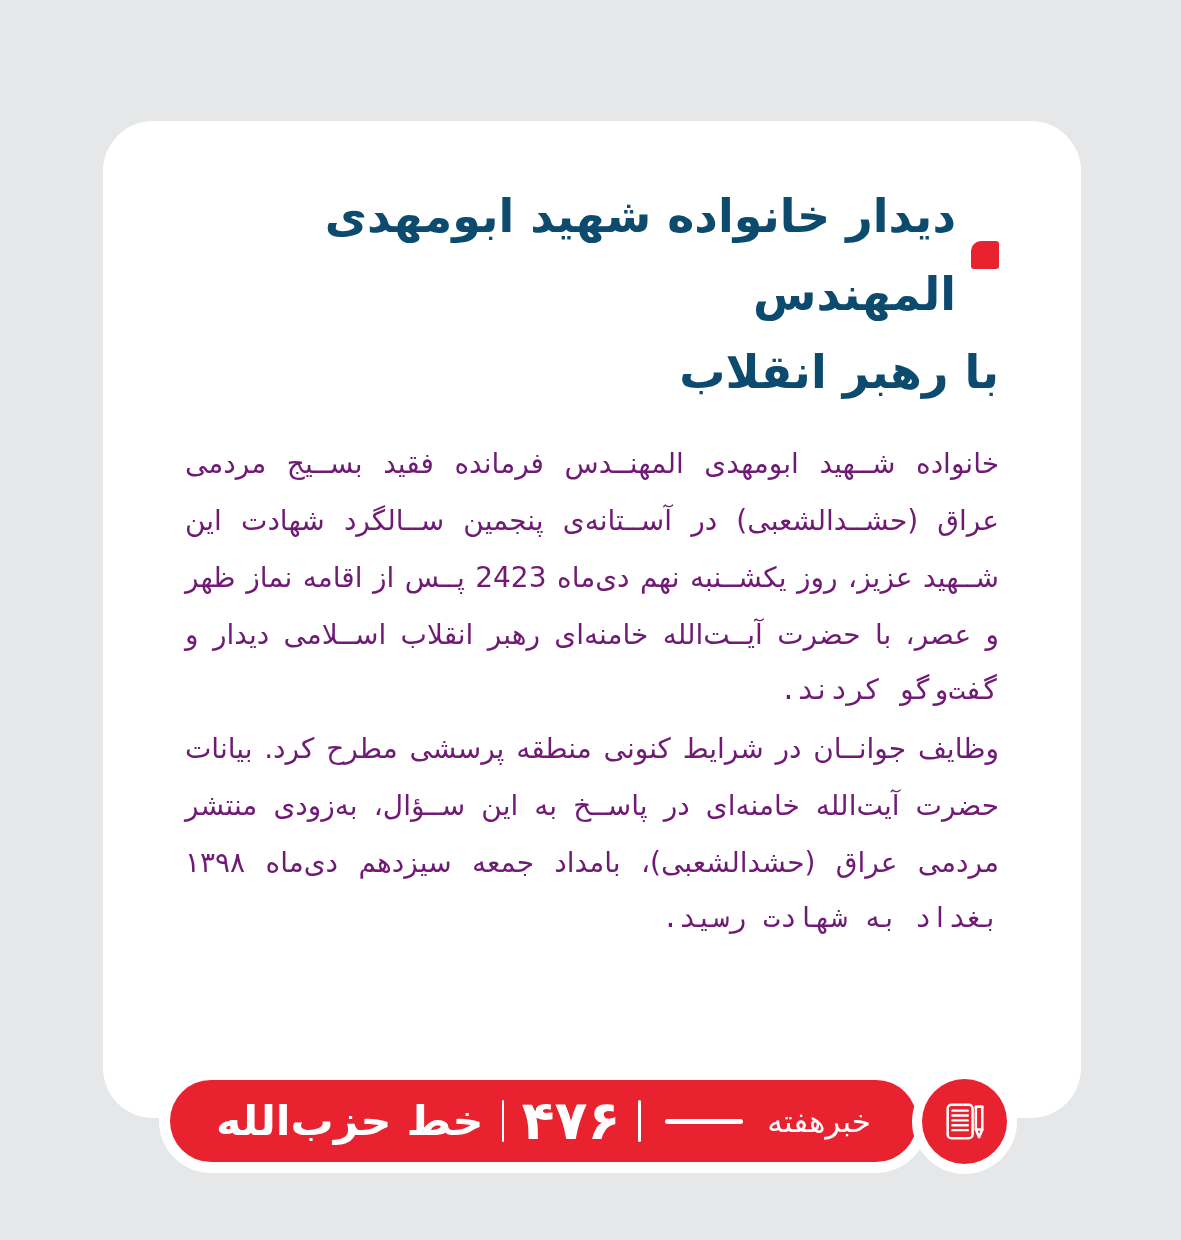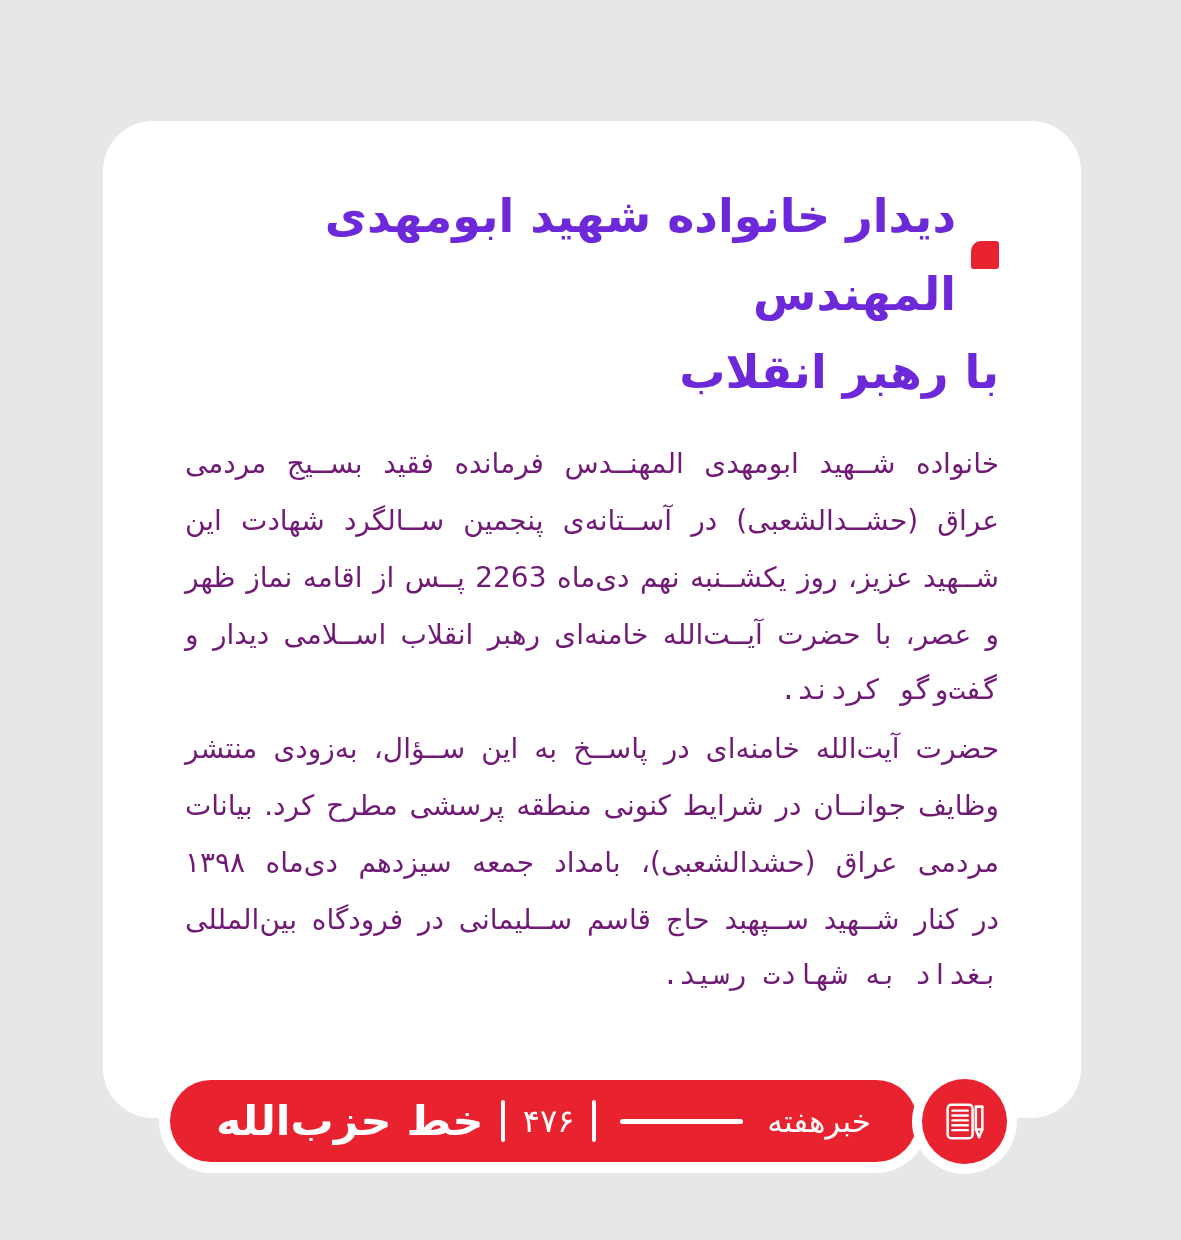--- a/index.html
+++ b/index.html
@@ -12,21 +12,21 @@
     overflow: hidden;
   }
   .card {
     position: absolute;
     left: 103px; top: 121px;
     width: 978px; height: 997px;
     background: #ffffff;
     border-radius: 50px;
     padding: 56px 82px 0 82px;
   }
-  .headline { margin-bottom: 24px; color: #6d28d9; }
+  .headline { margin-bottom: 24px; color: #0c4a6e; }
   .headline-line {
     font-size: 46px;
     font-weight: 800;
     line-height: 78px;
     text-align: start;
   }
   .headline-line1 { display: flex; align-items: center; gap: 15px; }
   .bullet {
     width: 28px; height: 28px;
     background: #e8222f;
@@ -59,21 +59,21 @@
     width: 150px; height: 5px;
     background: #ffffff;
     border-radius: 3px;
     margin: 0 6px;
   }
   .vbar {
     width: 4px; height: 42px;
     background: #ffffff;
     border-radius: 2px;
   }
-  .issue-number { font-size: 32px; font-weight: 400; line-height: 1; white-space: nowrap; }
+  .issue-number { font-size: 54px; font-weight: 700; line-height: 1; white-space: nowrap; }
   .logo-text {
     margin-inline-start: auto;
     font-size: 43px;
     font-weight: 800;
     letter-spacing: -1px;
     white-space: nowrap;
     transform: scaleY(0.95);
   }
   .footer-circle {
     position: absolute;
@@ -97,29 +97,28 @@
       <span class="bullet"></span>
       <span>دیدار خانواده شهید ابومهدی المهندس</span>
     </div>
     <div class="headline-line">با رهبر انقلاب</div>
   </div>
 
   <div class="body-text">
     <div class="para">
       <div class="line">خانواده شــهید ابومهدی المهنــدس فرمانده فقید بســیج مردمی</div>
       <div class="line">عراق (حشــدالشعبی) در آســتانه‌ی پنجمین ســالگرد شهادت این</div>
-      <div class="line">شــهید عزیز، روز یکشــنبه نهم دی‌ماه 2263 پــس از اقامه نماز ظهر</div>
+      <div class="line">شــهید عزیز، روز یکشــنبه نهم دی‌ماه 2423 پــس از اقامه نماز ظهر</div>
       <div class="line">و عصر، با حضرت آیــت‌الله خامنه‌ای رهبر انقلاب اســلامی دیدار و</div>
       <div class="line last">گفت‌وگو کردند.</div>
     </div>
     <div class="para">
+      <div class="line">وظایف جوانــان در شرایط کنونی منطقه پرسشی مطرح کرد. بیانات</div>
       <div class="line">حضرت آیت‌الله خامنه‌ای در پاســخ به این ســؤال، به‌زودی منتشر</div>
-      <div class="line">وظایف جوانــان در شرایط کنونی منطقه پرسشی مطرح کرد. بیانات</div>
       <div class="line">مردمی عراق (حشدالشعبی)، بامداد جمعه سیزدهم دی‌ماه ۱۳۹۸</div>
-      <div class="line">در کنار شــهید ســپهبد حاج قاسم ســلیمانی در فرودگاه بین‌المللی</div>
       <div class="line last">بغداد به شهادت رسید.</div>
     </div>
   </div>
 </div>
 
 <div class="footer-pill">
   <span class="brand-label">خبرهفته</span>
   <span class="rule"></span>
   <span class="vbar"></span>
   <span class="issue-number">۴۷۶</span>

